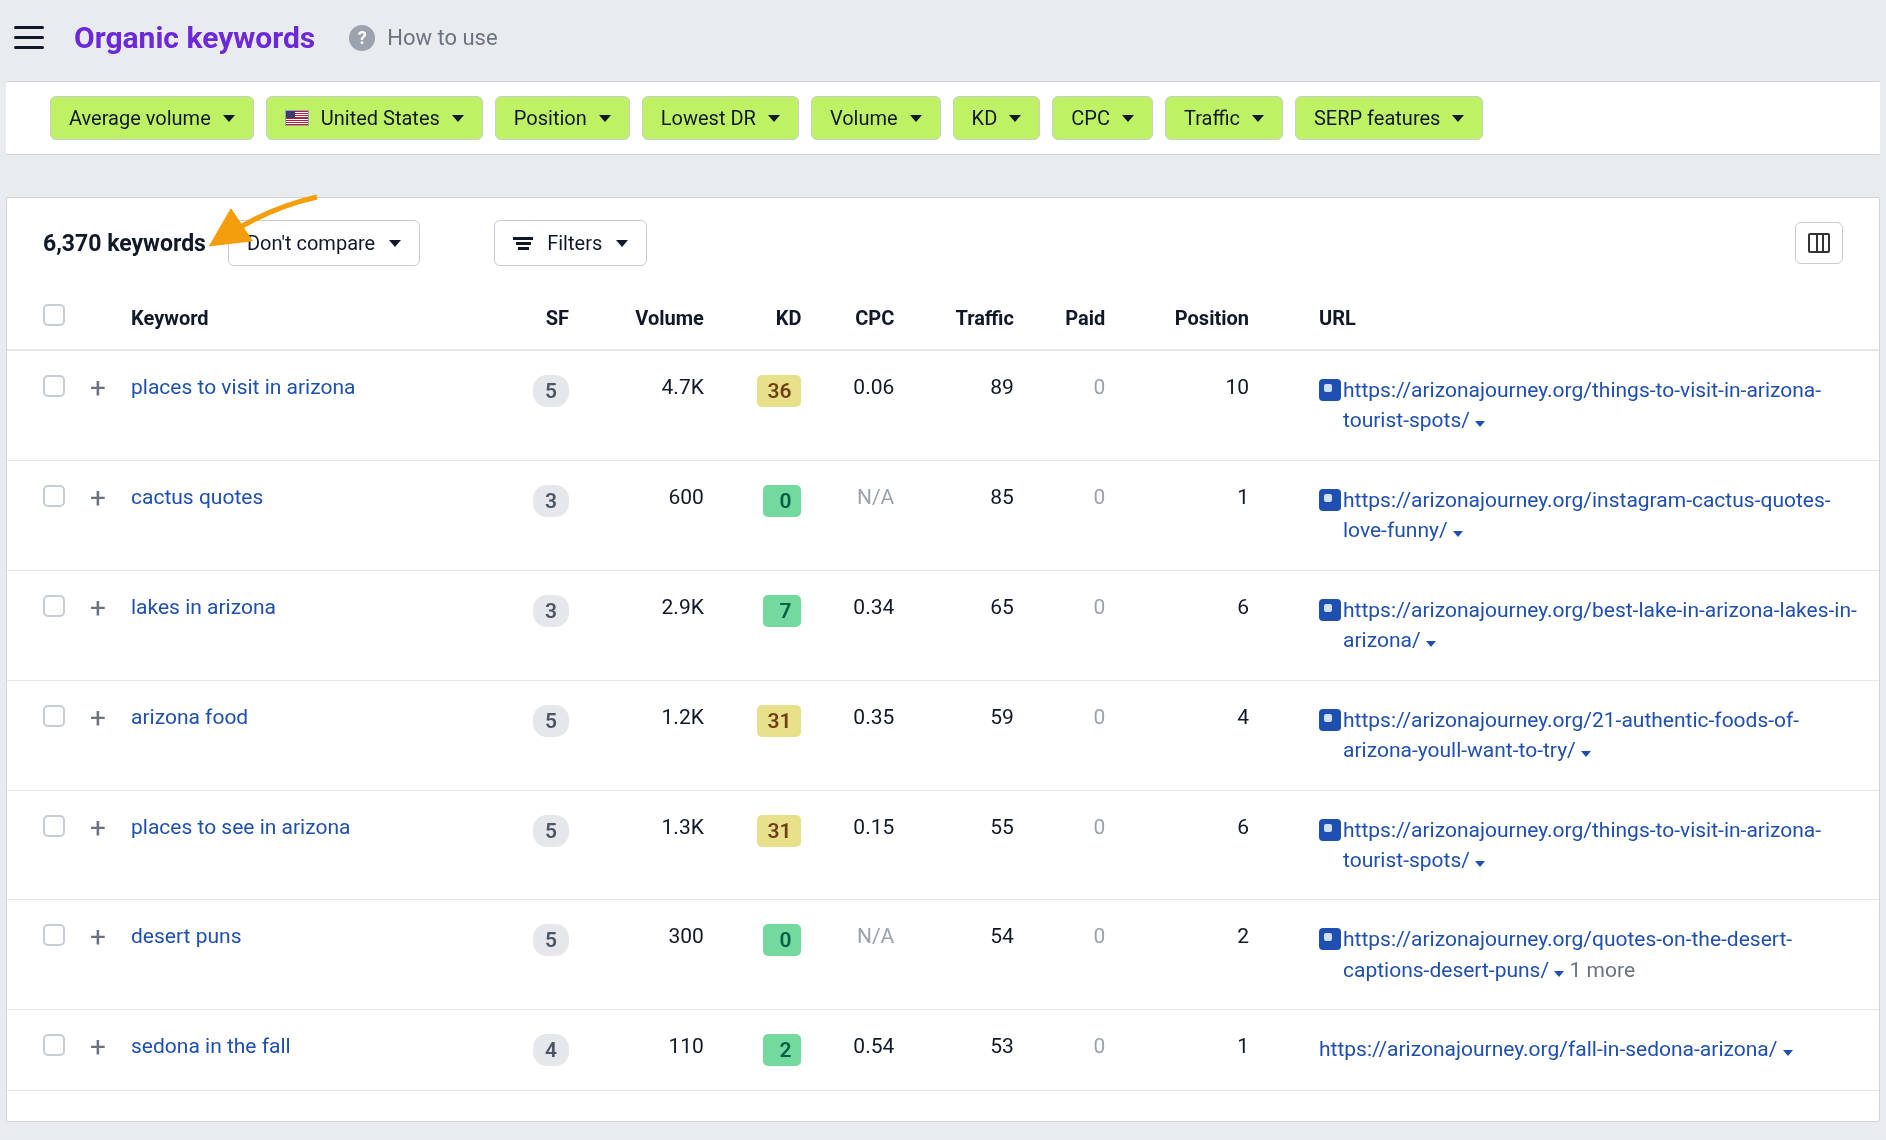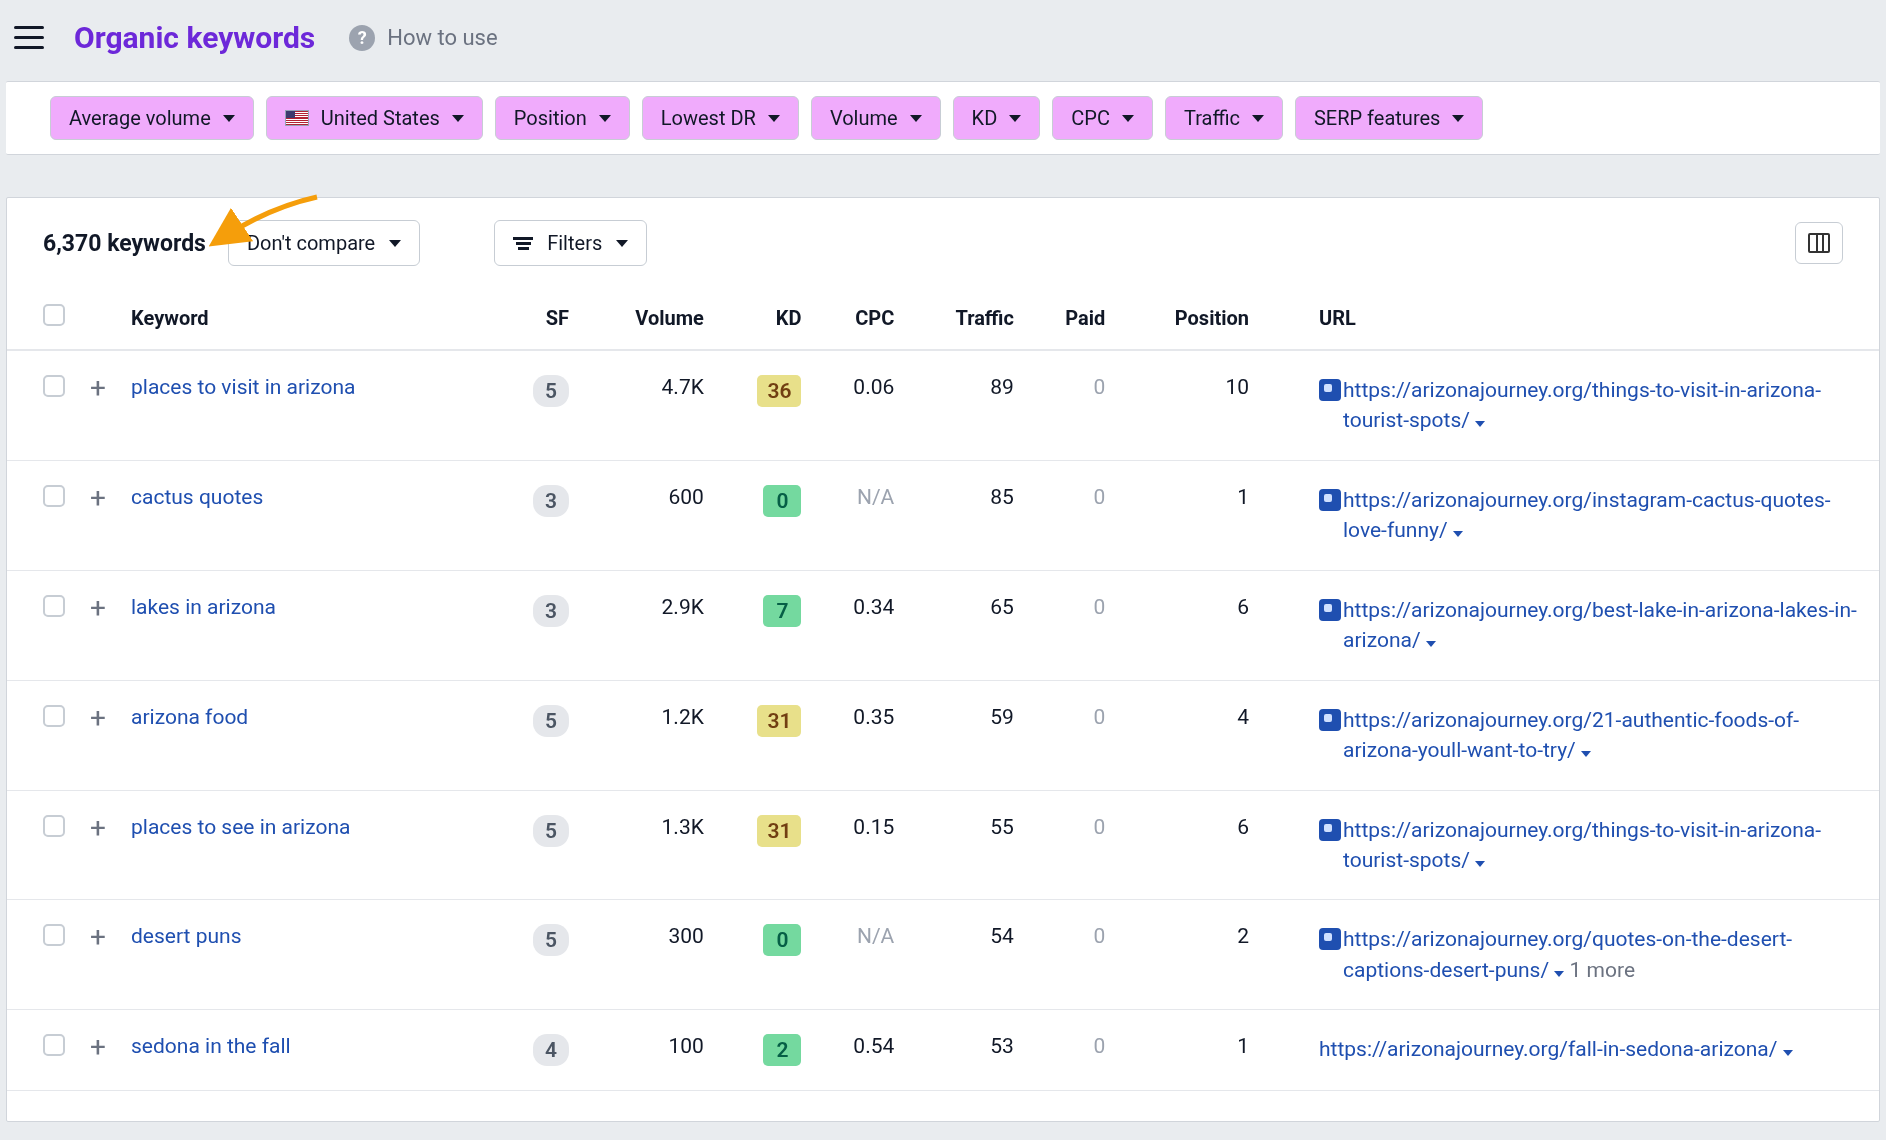--- a/index.html
+++ b/index.html
@@ -65,21 +65,21 @@
   border-radius: 2px;
   margin: 0 6px;
 }
 .pill {
   border: 1px solid #c7cdd4;
   border-radius: 6px;
   padding: 9px 18px;
   display: flex;
   align-items: center;
   gap: 12px;
-  background: #f0abfc;
+  background: #bef264;
   cursor: pointer;
   font-size: 20px;
   color: #111827;
 }
 .caret {
   width: 0;
   height: 0;
   border-left: 6px solid transparent;
   border-right: 6px solid transparent;
   border-top: 7px solid #111827;
@@ -269,21 +269,21 @@
   display: inline-block;
   min-width: 28px;
   text-align: center;
 }
 .kd-badge {
   border-radius: 5px;
   padding: 4px 10px;
   font-weight: 600;
   display: inline-block;
   min-width: 38px;
-  text-align: center;
+  text-align: right;
 }
 .kd-green { background: #74d99f; color: #065f46; }
 .kd-yellow { background: #e8e08a; color: #713f12; }
 .muted { color: #9ca3af; }
 .url-wrap { display: flex; gap: 2px; align-items: flex-start; }
 .url-icon {
   width: 22px;
   height: 22px;
   background: #1f4fb0;
   border-radius: 4px;
@@ -549,21 +549,21 @@
           <span class="url-more">1 more</span>
         </div>
       </div>
     </td>
   </tr>
         <tr>
     <td class="col-chk"><span class="chk"></span></td>
     <td class="col-exp"><span class="expand">+</span></td>
     <td><a href="#" class="kw-link">sedona in the fall</a></td>
     <td class="r"><span class="sf-badge">4</span></td>
-    <td class="r">100</td>
+    <td class="r">110</td>
     <td class="r"><span class="kd-badge kd-green">2</span></td>
     <td class="r ">0.54</td>
     <td class="r">53</td>
     <td class="r muted">0</td>
     <td class="r">1</td>
     <td></td>
     <td class="col-url">
       <div class="url-wrap">
 
         <div>

